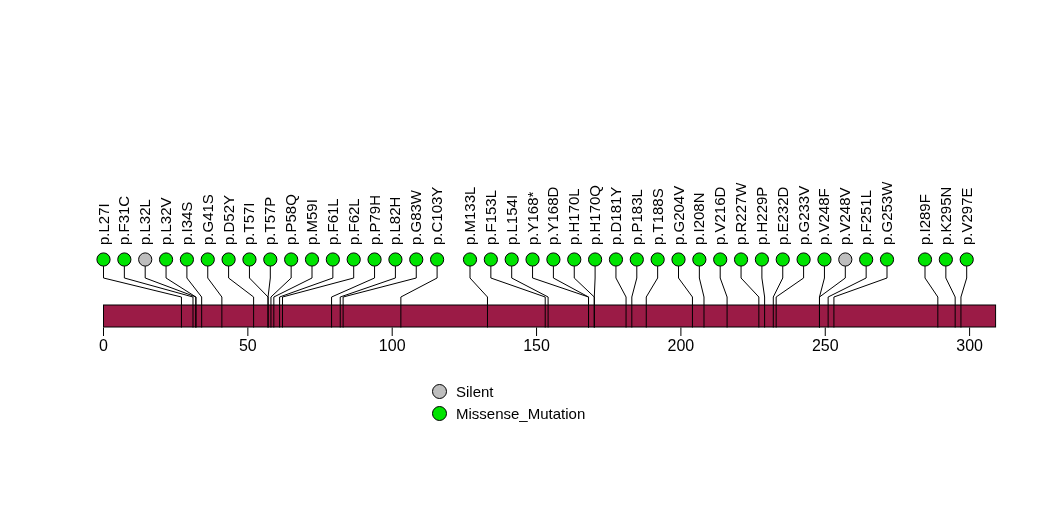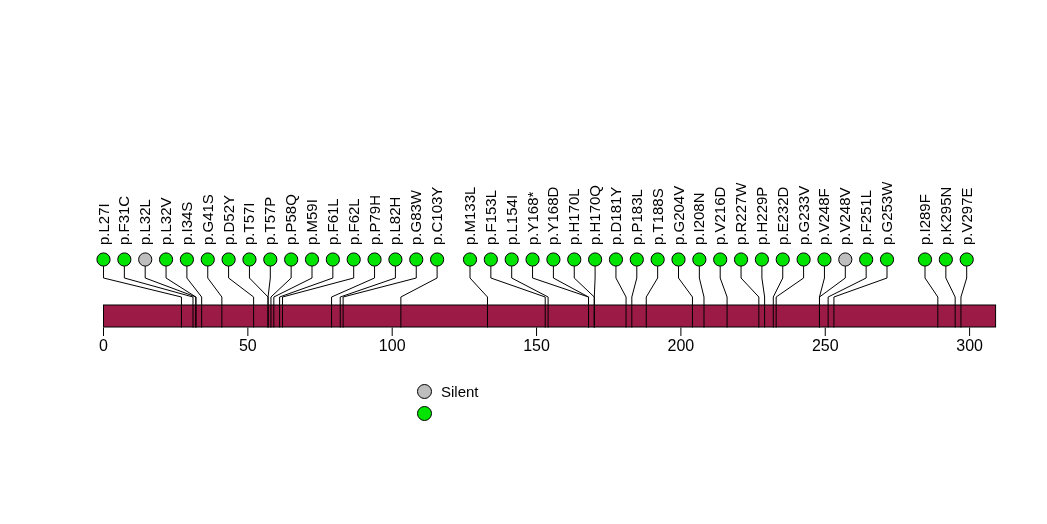--- a/index.html
+++ b/index.html
@@ -15,21 +15,21 @@
     background: #ffffff;
     overflow: hidden;
   }
   #plot-svg {
     position: absolute;
     left: 0;
     top: 0;
   }
   .legend {
     position: absolute;
-    left: 417px;
+    left: 432px;
     top: 380px;
   }
   .legend-row {
     display: flex;
     align-items: center;
     height: 22px;
   }
   .legend-dot {
     width: 13px;
     height: 13px;
@@ -190,16 +190,17 @@
       <text x="969.6" y="351" font-size="16" fill="#000" text-anchor="middle">300</text>
     </svg>
 
   <div class="legend">
     <div class="legend-row">
       <span class="legend-dot" style="background: rgb(190, 190, 190);"></span>
       <span class="legend-label">Silent</span>
     </div>
     <div class="legend-row">
       <span class="legend-dot" style="background: rgb(0, 228, 0);"></span>
+      <span class="legend-label">Missense_Mutation</span>
     </div>
   </div>
 
 </div>
 
 </body></html>

